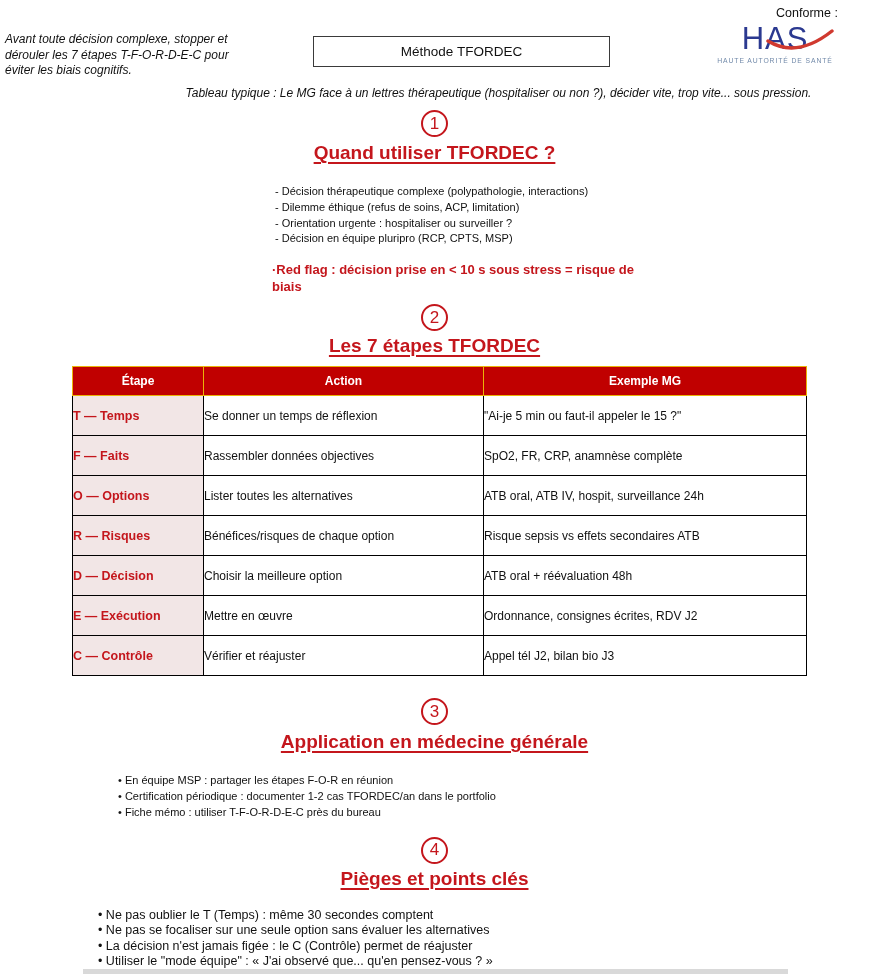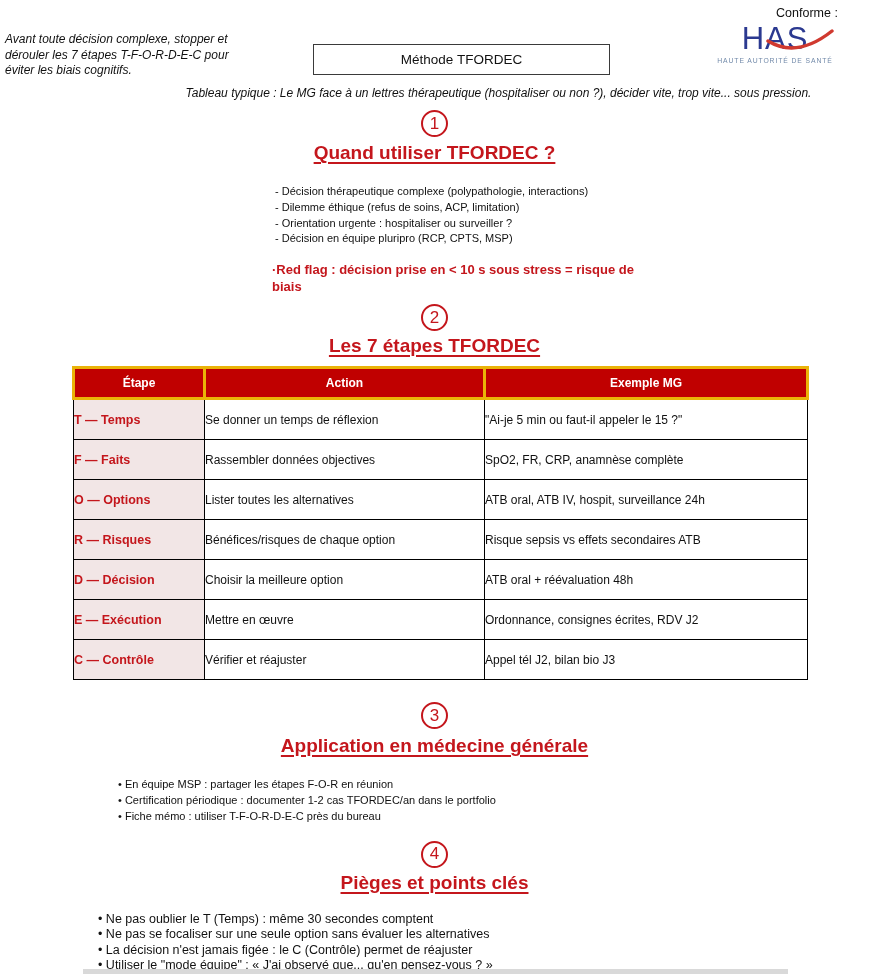--- a/index.html
+++ b/index.html
@@ -18,21 +18,21 @@
     position: absolute;
     left: 5px; top: 32px;
     width: 238px;
     font-size: 12px;
     font-style: italic;
     line-height: 15.5px;
     color: #111;
   }
   .title-box {
     position: absolute;
-    left: 313px; top: 44px;
+    left: 313px; top: 36px;
     width: 297px; height: 31px;
     border: 1.5px solid #3a3a3a;
     box-sizing: border-box;
     display: flex; align-items: center; justify-content: center;
     font-size: 13.5px;
     color: #111;
     background: #fff;
   }
   .conforme {
     position: absolute;
@@ -131,21 +131,21 @@
   }
   table.steps col.c1 { width: 131px; }
   table.steps col.c2 { width: 280px; }
   table.steps col.c3 { width: 323px; }
   table.steps th {
     background: #C00000;
     color: #ffffff;
     font-size: 12px;
     font-weight: bold;
     height: 28px;
-    border: 3px solid #eab308;
+    border: 1px solid #eab308;
     padding: 0 4px;
   }
   table.steps td {
     border: 1px solid #000;
     height: 35px;
     font-size: 12px;
     padding: 2px 0;
     vertical-align: middle;
     background: #fff;
     color: #111;

